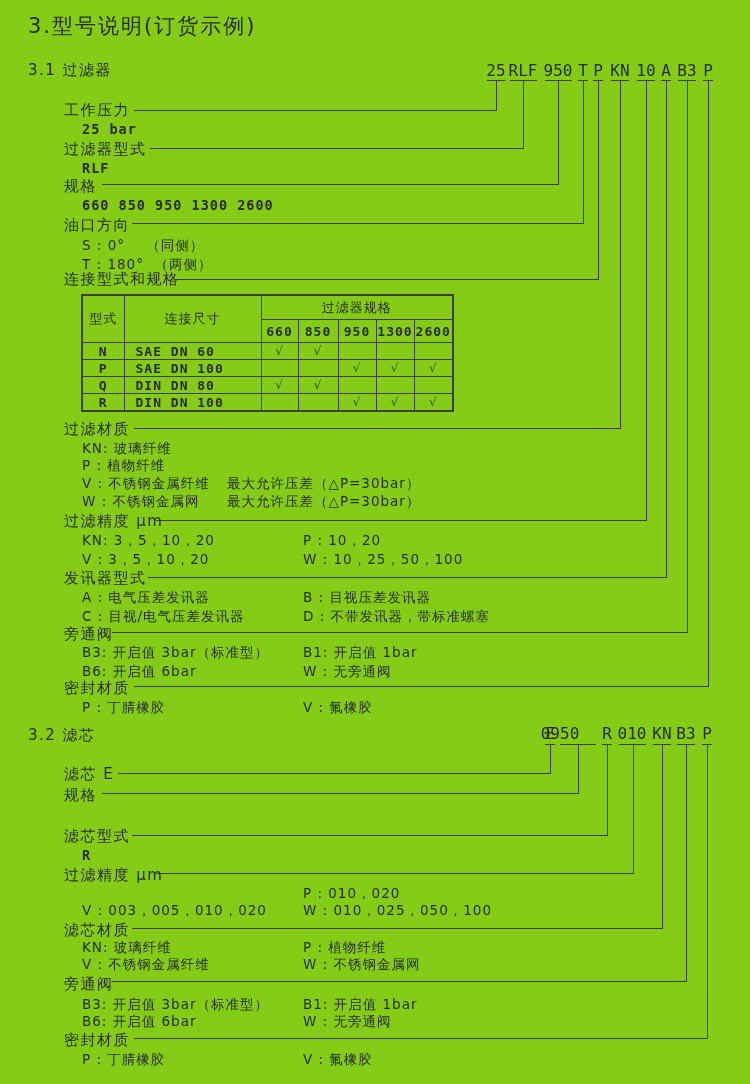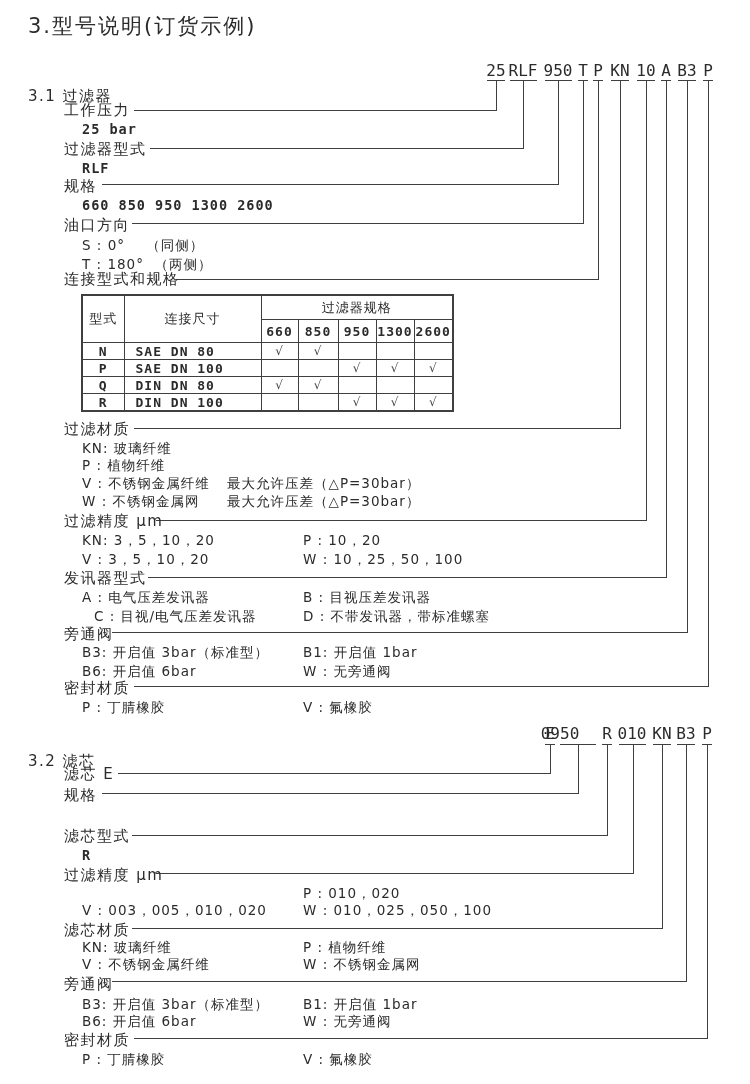--- a/index.html
+++ b/index.html
@@ -1,22 +1,22 @@
 <!DOCTYPE html>
 <html><head>
 <meta charset="utf-8">
 <style>
   html,body{margin:0;padding:0;background:#e8e8e8;}
   .page{
-    position:relative;width:750px;height:1084px;background:#ffffff;
+    position:relative;width:750px;height:1084px;background:#84cc16;
     font-family:"DejaVu Sans","Liberation Sans",sans-serif;
     color:#2b2b2b;overflow:hidden;
   }
   .title{position:absolute;left:28px;top:12px;font-size:21px;letter-spacing:2px;font-weight:normal;margin:0;white-space:pre;}
-  .sec-head{position:absolute;font-size:15px;letter-spacing:1.5px;white-space:pre;margin-top:26px;}
+  .sec-head{position:absolute;font-size:15px;letter-spacing:1.5px;white-space:pre;}
   .lbl{position:absolute;left:64px;font-size:15px;letter-spacing:1.5px;white-space:pre;}
   .val{position:absolute;font-size:13.5px;letter-spacing:1px;white-space:pre;}
   .mono{font-family:"DejaVu Sans Mono","Liberation Mono",monospace;font-weight:bold;}
   .code-seg{position:absolute;top:61px;transform:translateX(-50%);
     font-family:"DejaVu Sans Mono","Liberation Mono",monospace;font-size:16px;white-space:pre;}
   .code-seg2{top:724px;}
   svg.connectors{position:absolute;left:0;top:0;pointer-events:none;}
   svg.connectors line{stroke:#3f3f3f;stroke-width:1;shape-rendering:crispEdges;}
   table.spec-table{
     position:absolute;left:81px;top:294px;border-collapse:collapse;table-layout:fixed;
@@ -143,21 +143,21 @@
     </tr>
     <tr class="hrow2">
       <td class="mono">660</td>
       <td class="mono">850</td>
       <td class="mono">950</td>
       <td class="mono">1300</td>
       <td class="mono">2600</td>
     </tr>
     <tr class="drow">
       <td class="mono">N</td>
-      <td class="mono conn-cell">SAE DN 80</td>
+      <td class="mono conn-cell">SAE DN 60</td>
       <td class="chk">√</td>
       <td class="chk">√</td>
       <td class="chk"></td>
       <td class="chk"></td>
       <td class="chk"></td>
     </tr>
     <tr class="drow">
       <td class="mono">P</td>
       <td class="mono conn-cell">SAE DN 100</td>
       <td class="chk"></td>
@@ -197,21 +197,21 @@
 
   <div class="lbl" style="top:512px">过滤精度 μm</div>
   <span class="val" style="left:82px;top:532px">KN: 3，5，10，20</span>
   <span class="val" style="left:303px;top:532px">P : 10，20</span>
   <span class="val" style="left:82px;top:551px">V : 3，5，10，20</span>
   <span class="val" style="left:303px;top:551px">W : 10，25，50，100</span>
 
   <div class="lbl" style="top:569px">发讯器型式</div>
   <span class="val" style="left:82px;top:589px">A : 电气压差发讯器</span>
   <span class="val" style="left:303px;top:589px">B : 目视压差发讯器</span>
-  <span class="val" style="left:94px;top:608px">C : 目视/电气压差发讯器</span>
+  <span class="val" style="left:82px;top:608px">C : 目视/电气压差发讯器</span>
   <span class="val" style="left:303px;top:608px">D : 不带发讯器，带标准螺塞</span>
 
   <div class="lbl" style="top:625px">旁通阀</div>
   <span class="val" style="left:82px;top:644px">B3: 开启值 3bar（标准型）</span>
   <span class="val" style="left:303px;top:644px">B1: 开启值 1bar</span>
   <span class="val" style="left:82px;top:663px">B6: 开启值 6bar</span>
   <span class="val" style="left:303px;top:663px">W : 无旁通阀</span>
 
   <div class="lbl" style="top:679px">密封材质</div>
   <span class="val" style="left:82px;top:699px">P : 丁腈橡胶</span>

